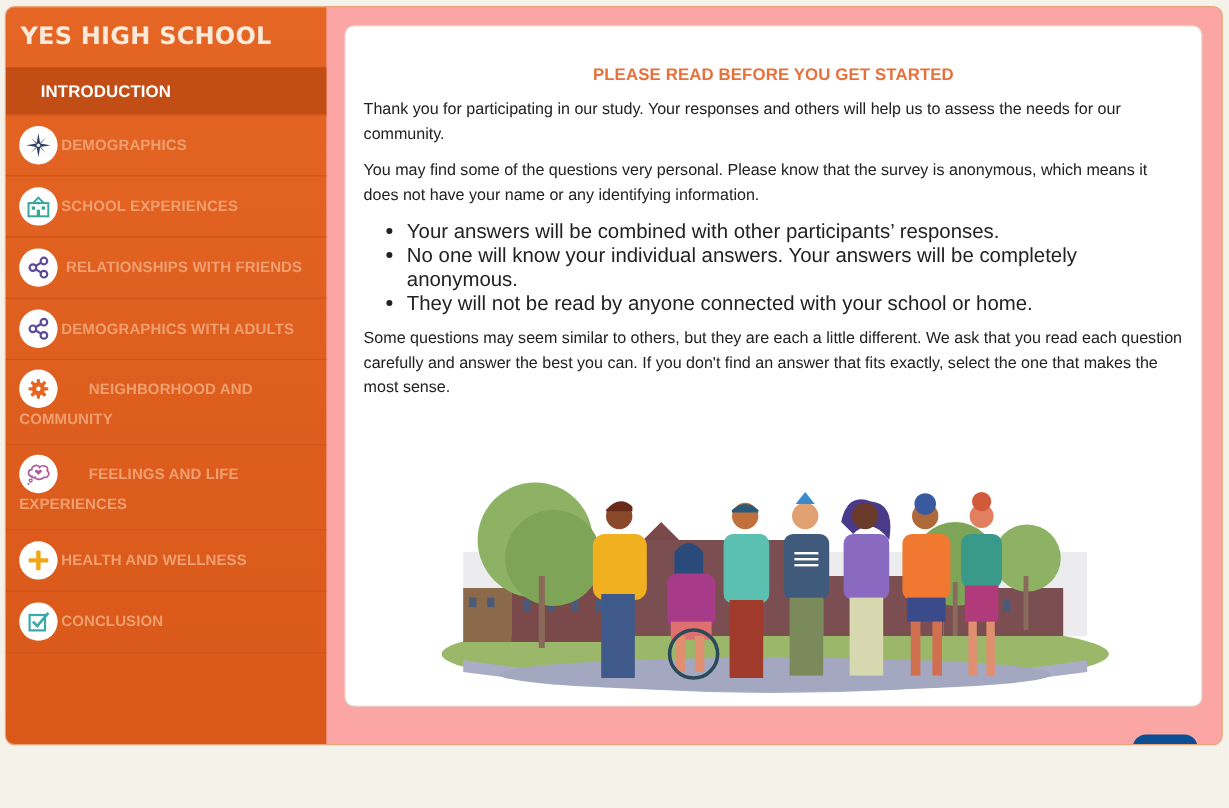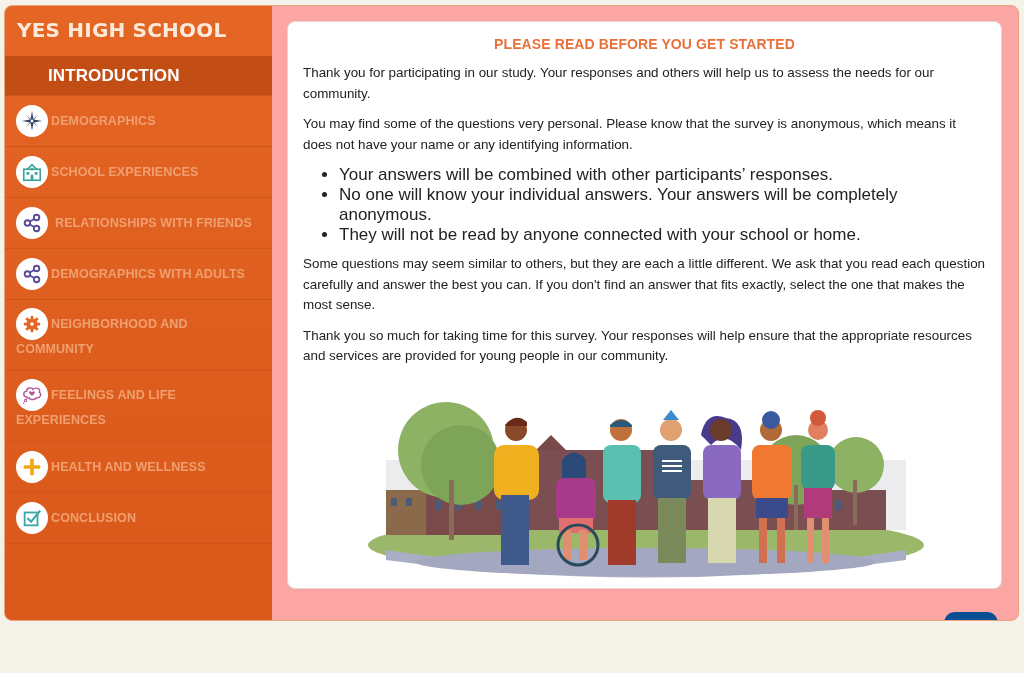--- a/index.html
+++ b/index.html
@@ -40,30 +40,30 @@
     font-weight: bold;
     font-size: 12.5px;
     letter-spacing: 0.1px;
     cursor: pointer;
   }
   .nav-item.active {
     background: #c24e15;
     color: #ffffff;
     height: 40px;
     line-height: 40px;
-    padding-left: 43px;
-    font-size: 17px;
+    padding-left: 29px;
+    font-size: 14px;
   }
   .nav-item .row {
     display: flex; align-items: center;
     height: 50px;
     padding-left: 11px;
   }
   .nav-item.two-line { height: 71px; }
-  .nav-item.two-line .row { height: 48px; }
+  .nav-item.two-line .row { height: 48px; gap: 23px; }
   .nav-item .line2 {
     padding-left: 11px;
     margin-top: -6px;
   }
   .icon-circle {
     width: 32px; height: 32px;
     border-radius: 50%;
     background: #ffffff;
     display: flex; align-items: center; justify-content: center;
     margin-right: 3px;
@@ -71,21 +71,21 @@
   }
   .icon-circle svg { width: 22px; height: 22px; }
 
   .card {
     position: absolute;
     left: 282px; top: 15px;
     width: 715px; height: 568px;
     background: #ffffff;
     border-radius: 8px;
     border: 1px solid #e4d8cc;
-    padding: 14px 15px 0 15px;
+    padding: 32px 15px 0 15px;
   }
   .card h1 {
     text-align: center;
     color: #e8703a;
     font-size: 14px;
     font-weight: bold;
     margin-bottom: 11px;
     letter-spacing: 0.1px;
   }
   .card p {
@@ -251,21 +251,20 @@
   <section class="card">
     <h1>PLEASE READ BEFORE YOU GET STARTED</h1>
     <p>Thank you for participating in our study. Your responses and others will help us to assess the needs for our community.</p>
     <p>You may find some of the questions very personal. Please know that the survey is anonymous, which means it does not have your name or any identifying information.</p>
     <ul>
       <li>Your answers will be combined with other participants’ responses.</li>
       <li>No one will know your individual answers. Your answers will be completely anonymous.</li>
       <li>They will not be read by anyone connected with your school or home.</li>
     </ul>
     <p>Some questions may seem similar to others, but they are each a little different. We ask that you read each question carefully and answer the best you can. If you don't find an answer that fits exactly, select the one that makes the most sense.</p>
-    <p>Thank you so much for taking time for this survey. Your responses will help ensure that the appropriate resources and services are provided for young people in our community.</p>
 
     <div class="illustration">
       <svg viewBox="0 0 560 190" width="560" height="190">
 
         <ellipse cx="280" cy="155" rx="278" ry="30" fill="#9bb86a"></ellipse>
         <path d="M20 160 Q280 200 540 160 L540 170 Q280 205 20 170 Z" fill="#a9aec6"></path>
         <ellipse cx="280" cy="172" rx="230" ry="14" fill="#a3a8c0"></ellipse>
 
         <rect x="20" y="70" width="520" height="70" fill="#ececee"></rect>
 

